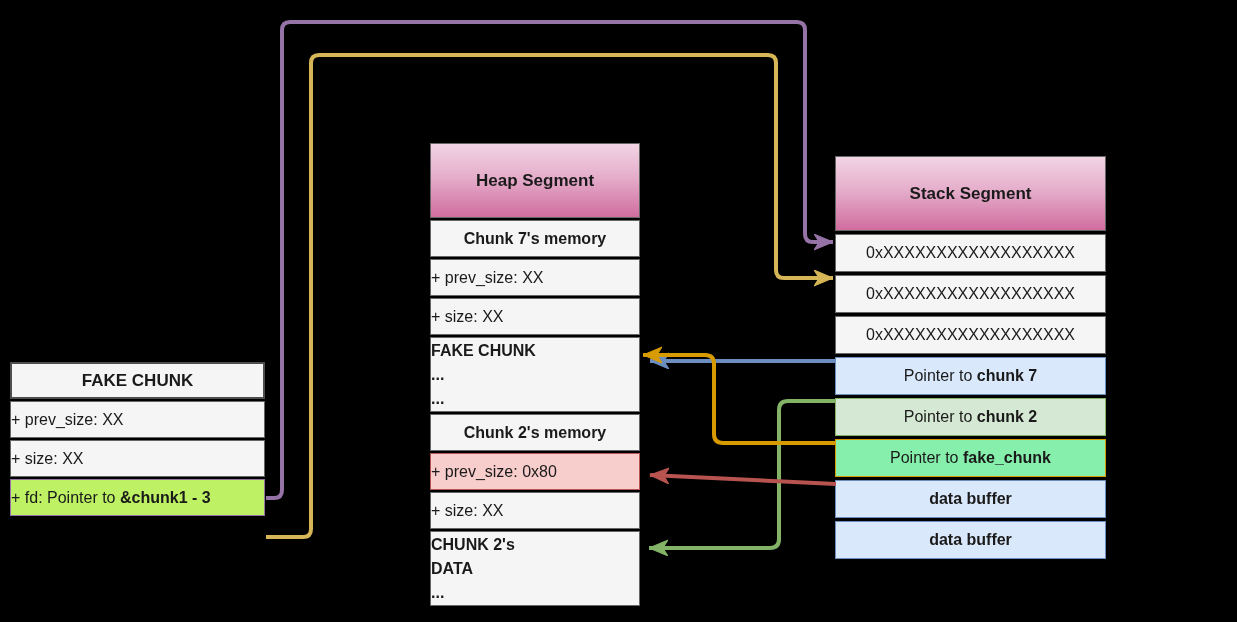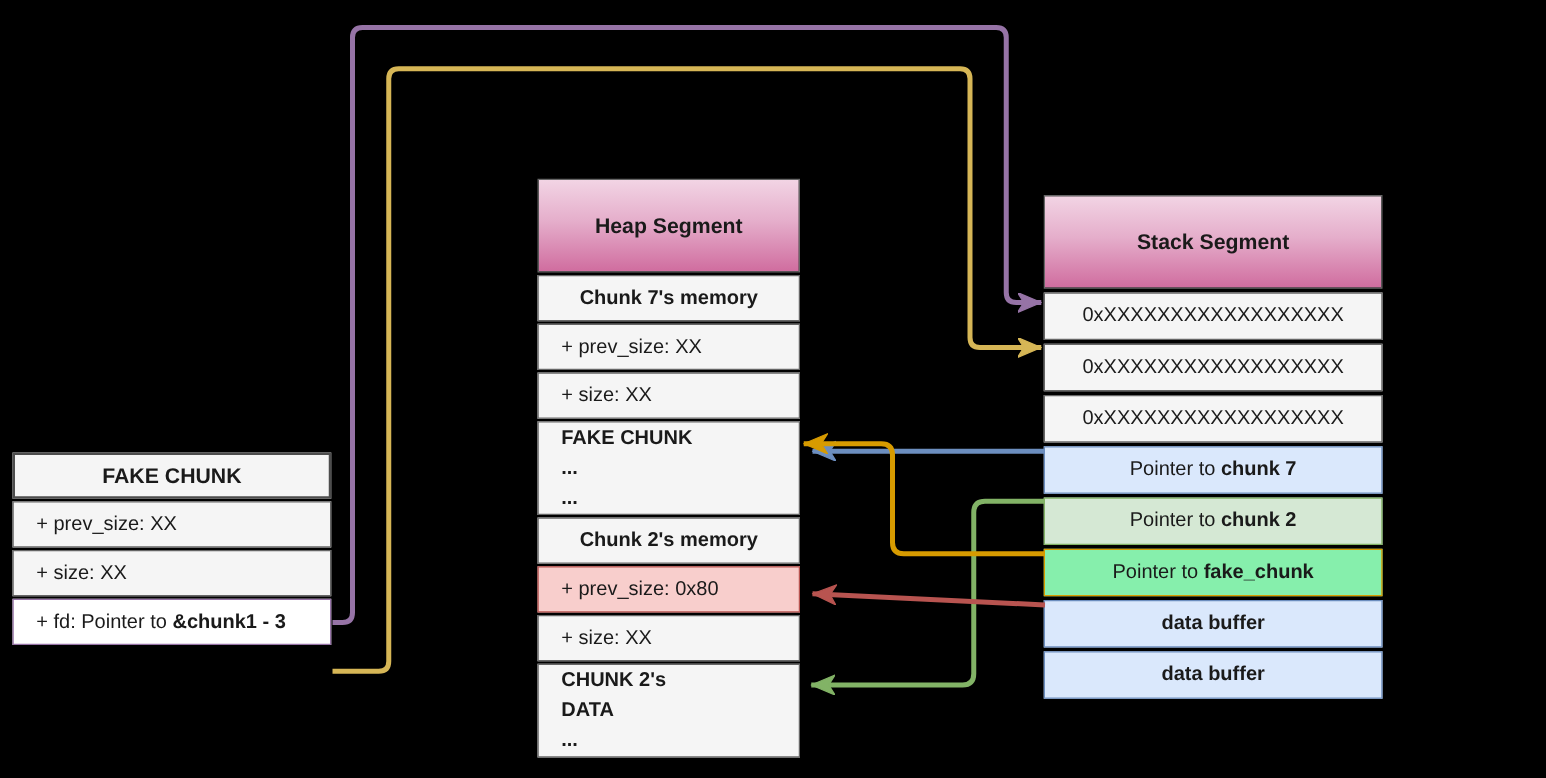--- a/index.html
+++ b/index.html
@@ -6,27 +6,27 @@
   #canvas{position:relative;width:1237px;height:622px;background:#000;overflow:hidden;
           font-family:"Liberation Sans",sans-serif;color:#1a1a1a;}
   .table{position:absolute;}
   .thead{height:75px;border:1px solid #666;box-sizing:border-box;display:flex;align-items:center;
          justify-content:center;font-weight:bold;font-size:17px;
          background:linear-gradient(180deg,#f2d4e4 0%,#e5aecb 45%,#d06d9f 100%);}
   .thead-plain{height:37px;border:2px solid #4d4d4d;box-sizing:border-box;display:flex;align-items:center;
          justify-content:center;font-weight:bold;font-size:17px;background:#f5f5f5;}
   .row{border:1px solid #666;box-sizing:border-box;background:#f5f5f5;display:flex;flex-direction:column;
        align-items:center;justify-content:center;font-size:16px;line-height:24px;}
-  .row.left{align-items:flex-start;padding-left:18px;padding-right:4px;}
+  .row.left{align-items:flex-start;padding-left:0;padding-right:4px;}
   #t-fake .row{height:37px;margin-top:2px;}
   #t-heap .row{height:37px;margin-top:2px;}
   #t-heap .row.tall{height:75px;}
   #t-stack .row{height:38px;margin-top:3px;}
   .c-gray  {background:#f5f5f5;border-color:#666666;}
-  .c-purple{background:#ffffff;border-color:#9673a6;}
+  .c-purple{background:#bef264;border-color:#9673a6;}
   .c-yellow{background:#fff2cc;border-color:#d6b656;}
   .c-blue  {background:#dae8fc;border-color:#6c8ebf;}
   .c-green {background:#d5e8d4;border-color:#82b366;}
   .c-orange{background:#86efac;border-color:#d79b00;}
   .c-red   {background:#f8cecc;border-color:#b85450;}
   .b{font-weight:bold;}
   .line{white-space:pre;}
   #arrows{position:absolute;left:0;top:0;pointer-events:none;}
 </style>
 </head>

